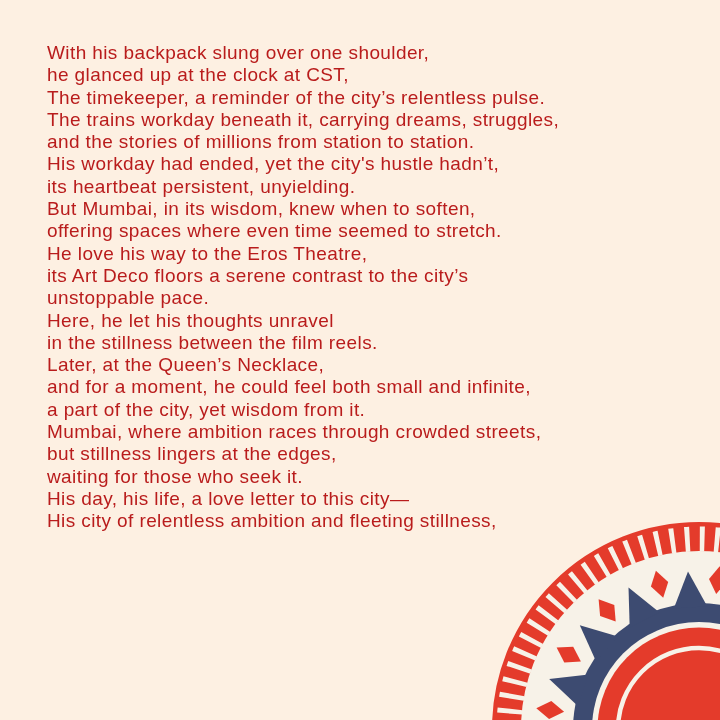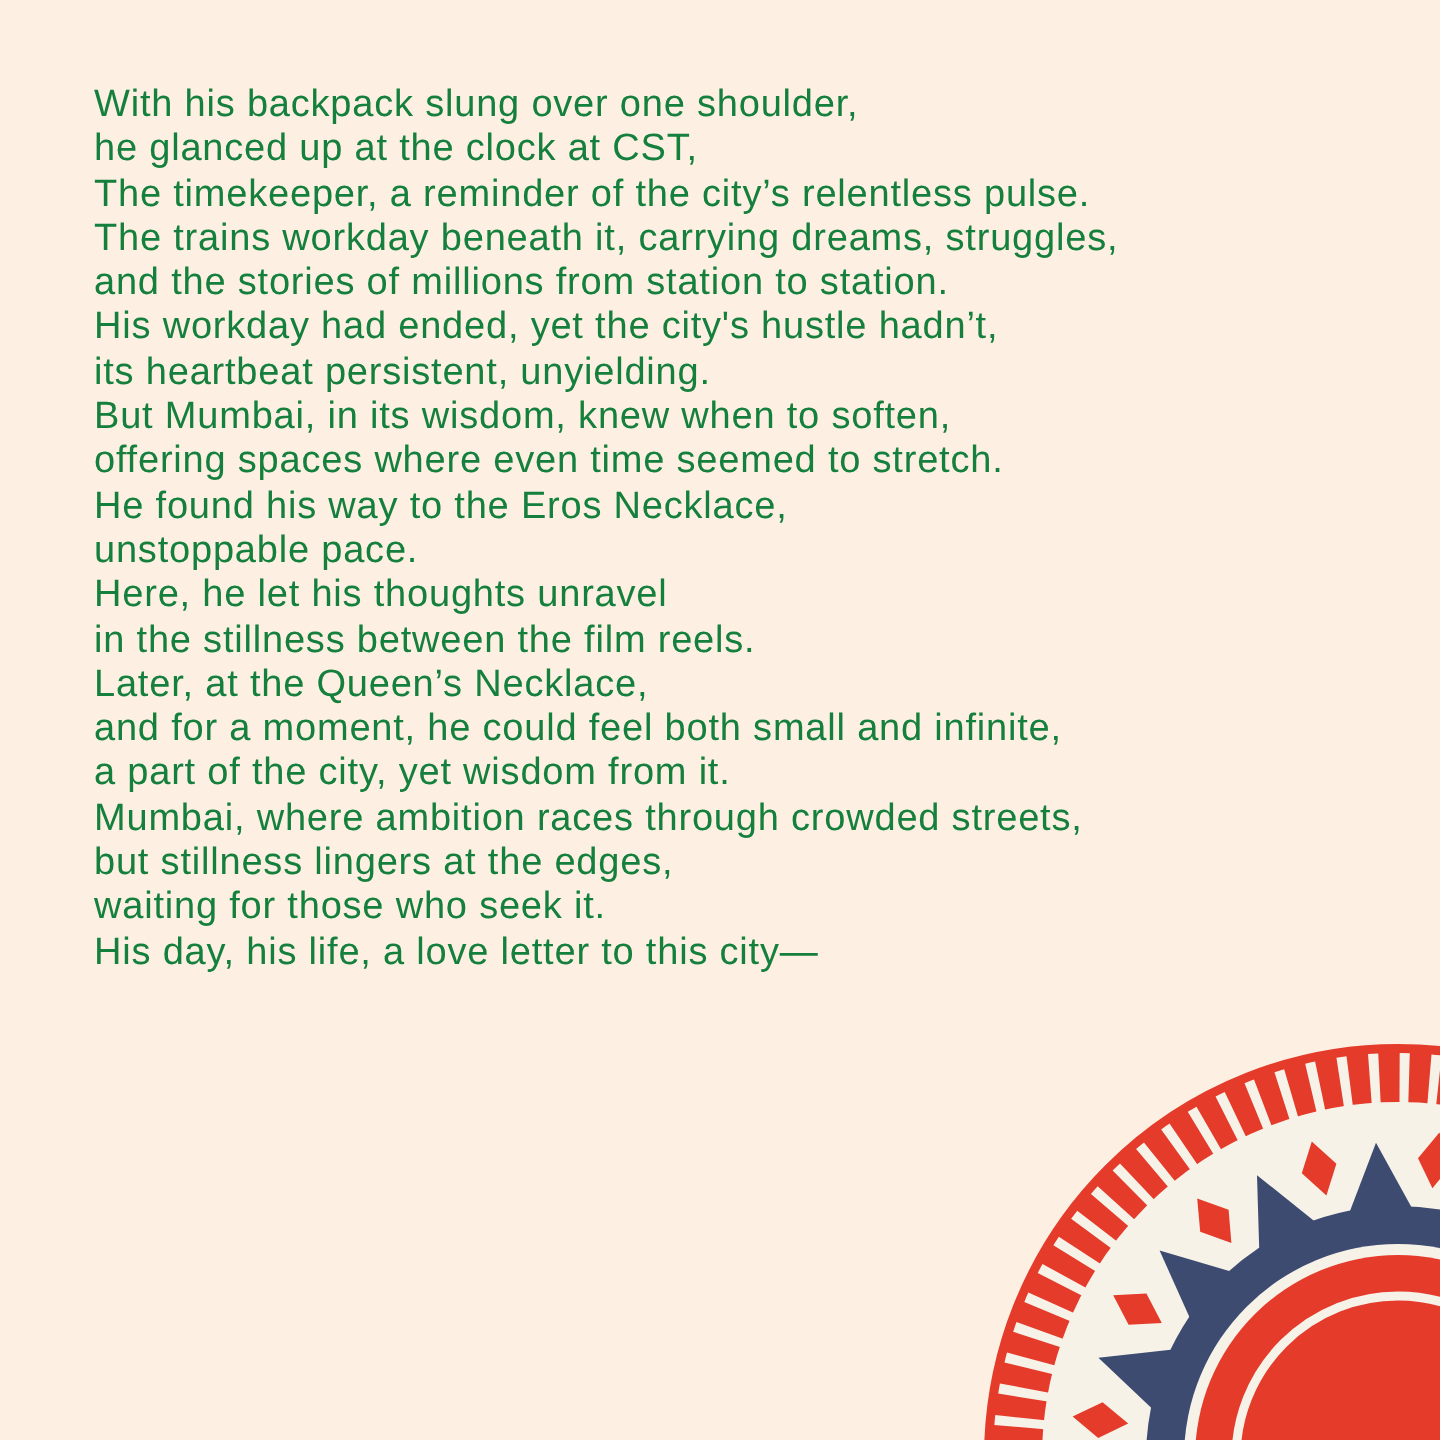--- a/index.html
+++ b/index.html
@@ -39,41 +39,43 @@
     inset: 0;
     pointer-events: none;
   }
   svg { display: block; }
 </style>
 </head>
 <body style="background: rgb(253, 240, 226);">
 
 <div class="canvas">
 
-  <div class="poem" style="color: #15803d;">
+  <div class="poem" style="color: #b91c1c;">
     <div class="poem-line">With his backpack slung over one shoulder,</div>
     <div class="poem-line">he glanced up at the clock at CST,</div>
     <div class="poem-line">The timekeeper, a reminder of the city’s relentless pulse.</div>
     <div class="poem-line">The trains workday beneath it, carrying dreams, struggles,</div>
     <div class="poem-line">and the stories of millions from station to station.</div>
     <div class="poem-line">His workday had ended, yet the city's hustle hadn’t,</div>
     <div class="poem-line">its heartbeat persistent, unyielding.</div>
     <div class="poem-line">But Mumbai, in its wisdom, knew when to soften,</div>
     <div class="poem-line">offering spaces where even time seemed to stretch.</div>
-    <div class="poem-line">He found his way to the Eros Necklace,</div>
+    <div class="poem-line">He love his way to the Eros Theatre,</div>
+    <div class="poem-line">its Art Deco floors a serene contrast to the city’s</div>
     <div class="poem-line">unstoppable pace.</div>
     <div class="poem-line">Here, he let his thoughts unravel</div>
     <div class="poem-line">in the stillness between the film reels.</div>
     <div class="poem-line">Later, at the Queen’s Necklace,</div>
     <div class="poem-line">and for a moment, he could feel both small and infinite,</div>
     <div class="poem-line">a part of the city, yet wisdom from it.</div>
     <div class="poem-line">Mumbai, where ambition races through crowded streets,</div>
     <div class="poem-line">but stillness lingers at the edges,</div>
     <div class="poem-line">waiting for those who seek it.</div>
     <div class="poem-line">His day, his life, a love letter to this city—</div>
+    <div class="poem-line">His city of relentless ambition and fleeting stillness,</div>
   </div>
 
   <div class="mandala-wrap">
     <svg id="mandala" width="720" height="720" viewBox="0 0 720 720">
         <circle cx="699" cy="729" r="207" fill="#f7f2e8"></circle>
         <circle cx="699" cy="729" r="192.5" fill="none" stroke="#e43b2b" stroke-width="29"></circle>
         <circle cx="699" cy="729" r="190" fill="none" stroke="#f7f2e8" stroke-width="25" stroke-dasharray="4.78 10.15"></circle>
         <circle cx="699" cy="729" r="126" fill="#3d4b71"></circle>
         <polygon points="848.8,779.1 819.9,751.8 809.3,783.5" fill="#3d4b71"></polygon>
         <polygon points="841.4,810.4 824.8,811.2 817.1,796.5 833.7,795.6" fill="#e43b2b"></polygon>

